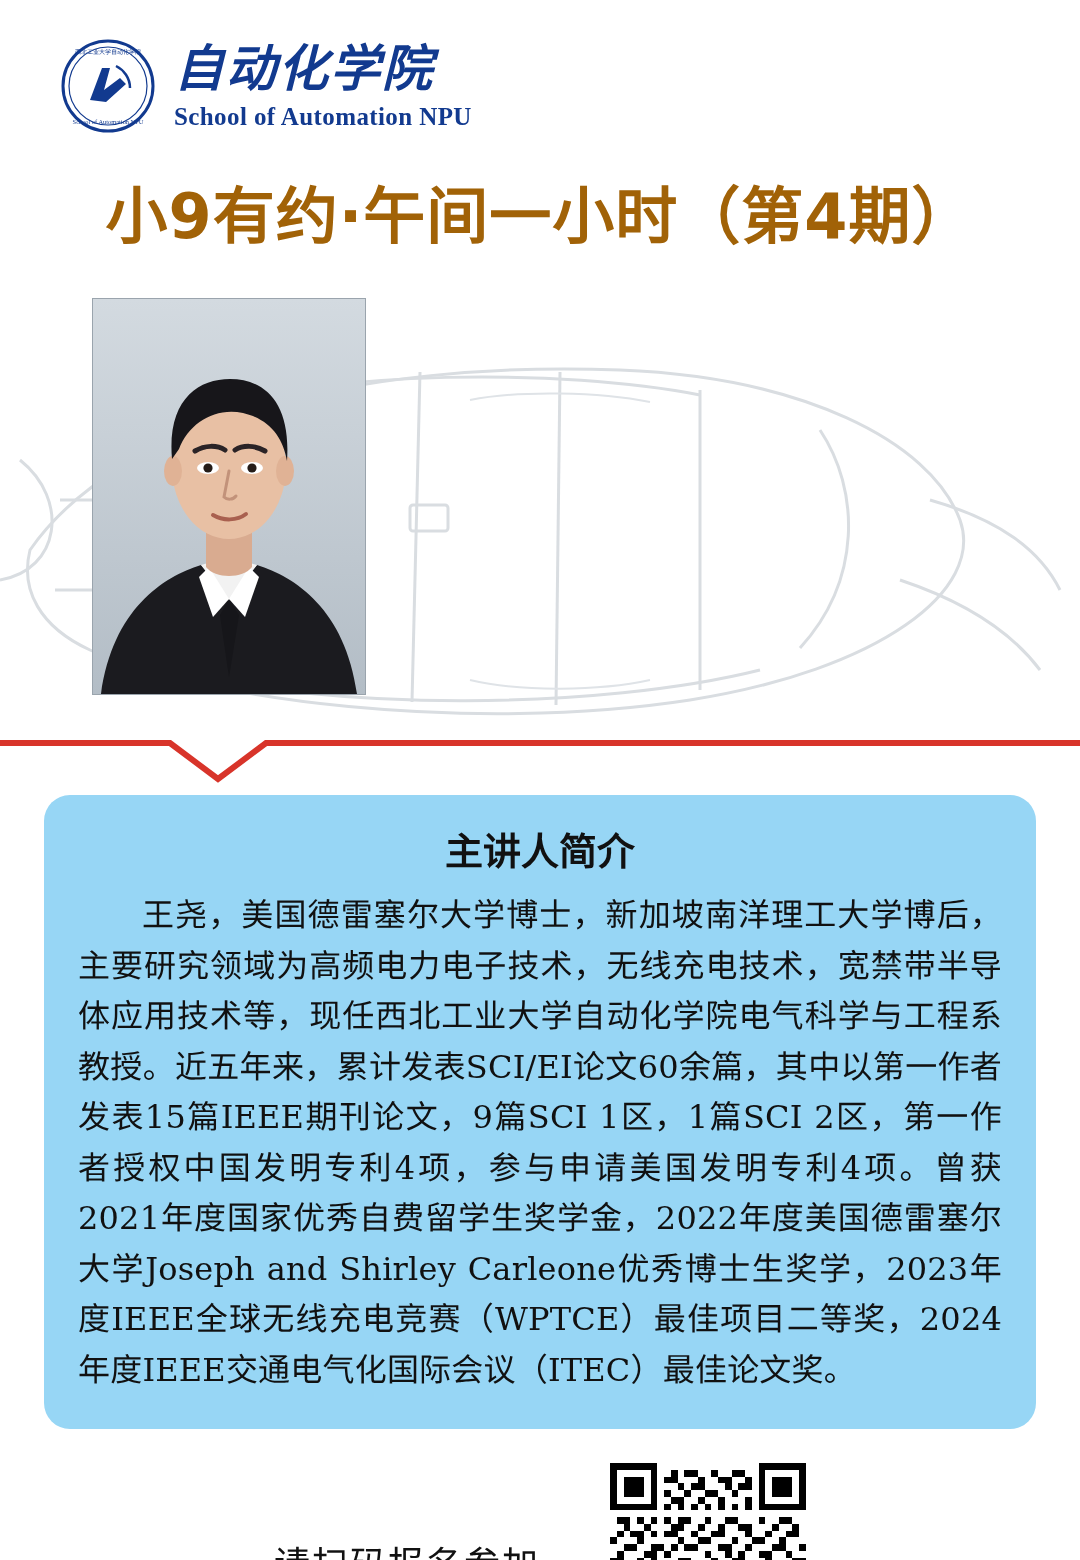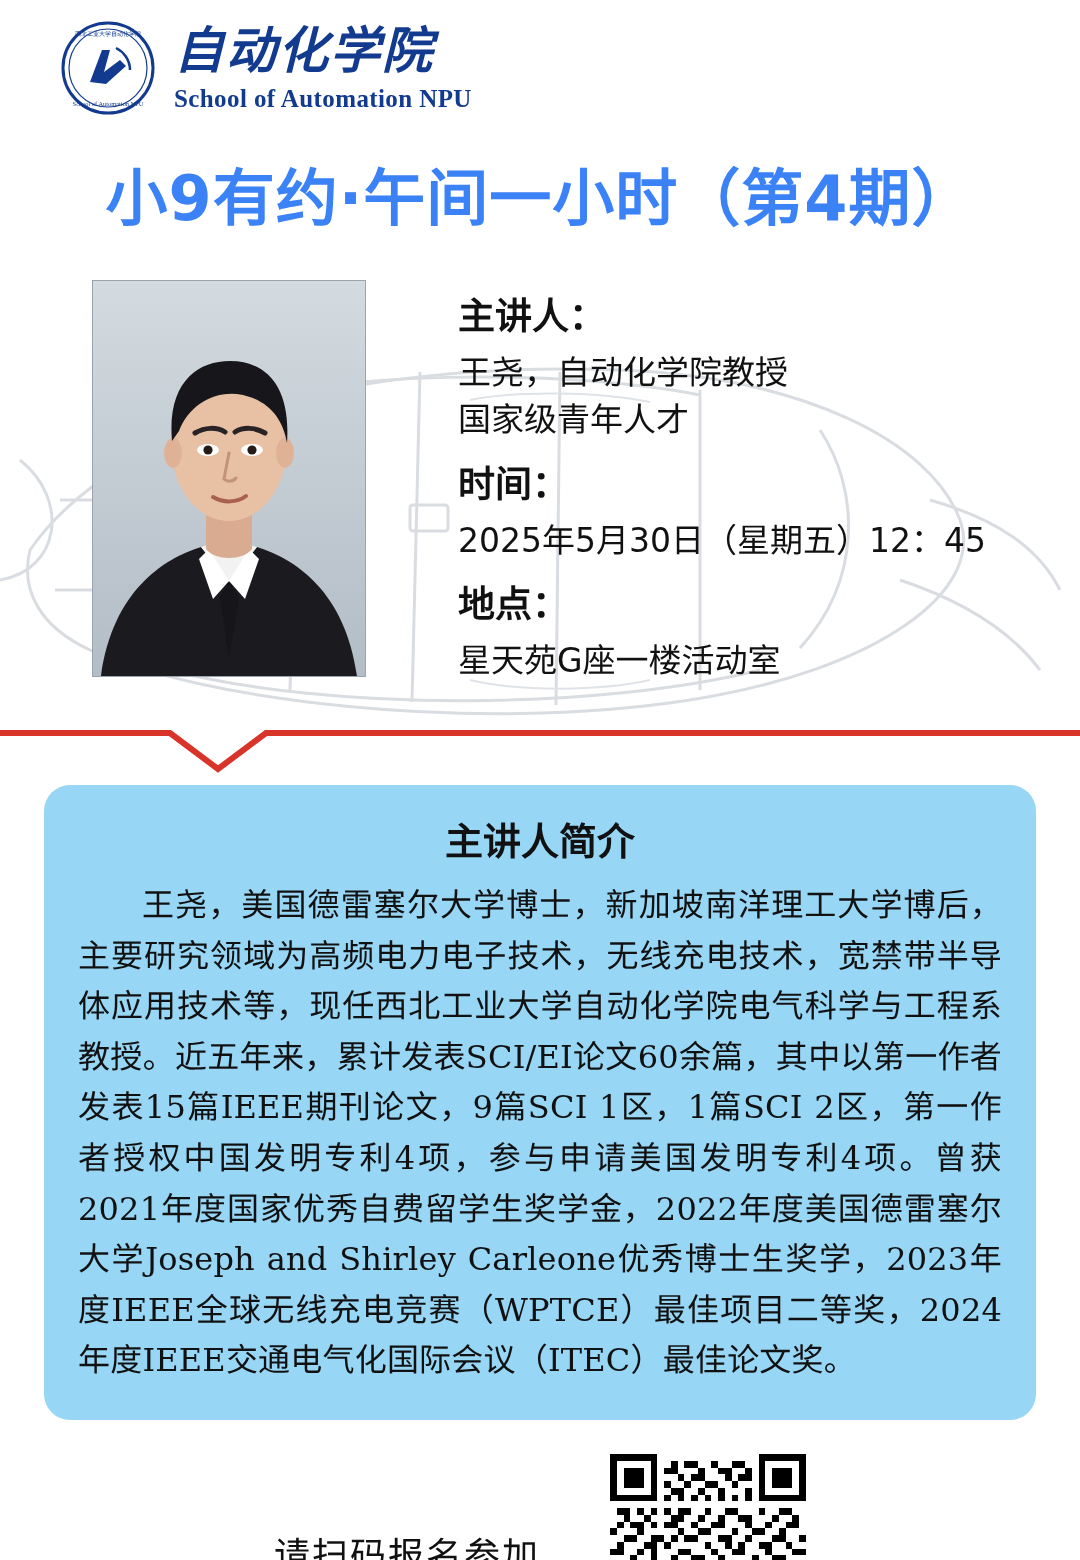--- a/index.html
+++ b/index.html
@@ -24,21 +24,21 @@
     height: 520px;
     overflow: hidden;
     z-index: 0;
     pointer-events: none;
   }
 
   
   .header {
     position: relative;
     z-index: 3;
-    padding: 20px 0 0 60px;
+    padding: 38px 0 0 60px;
     display: flex;
     align-items: center;
     gap: 18px;
   }
   .logo-mark {
     width: 96px;
     height: 96px;
     flex: 0 0 auto;
     position: relative;
   }
@@ -63,21 +63,21 @@
     color: #123a8f;
     margin-top: 10px;
     letter-spacing: 0.4px;
   }
 
   
   .main-title {
     position: relative;
     z-index: 3;
     text-align: center;
-    color: #3b82f6;
+    color: #a16207;
     font-size: 62px;
     font-weight: bold;
     letter-spacing: 1px;
     margin-top: 32px;
     font-family: "DejaVu Sans", sans-serif;
   }
 
   
   .info-band {
     position: relative;
@@ -262,34 +262,20 @@
       <ellipse cx="159" cy="169" rx="11" ry="6" fill="#ffffff"></ellipse>
       <circle cx="115" cy="169" r="4.6" fill="#251c18"></circle>
       <circle cx="159" cy="169" r="4.6" fill="#251c18"></circle>
 
       <path d="M136 172 L131 198 C 134 201, 140 201, 143 197" stroke="#c2927a" stroke-width="3" fill="none" stroke-linecap="round"></path>
 
       <path d="M120 216 C 130 222, 144 222, 153 215" stroke="#a9604f" stroke-width="4" fill="none" stroke-linecap="round"></path>
     </svg>
   </div>
 
-  <div class="info-text">
-    <div class="info-label">主讲人：</div>
-    <div class="gap-s"></div>
-    <div class="info-value">王尧，自动化学院教授</div>
-    <div class="info-value">国家级青年人才</div>
-    <div class="gap-m"></div>
-    <div class="info-label">时间：</div>
-    <div class="gap-s"></div>
-    <div class="info-value">2025年5月30日（星期五）12：45</div>
-    <div class="gap-m"></div>
-    <div class="info-label">地点：</div>
-    <div class="gap-s"></div>
-    <div class="info-value">星天苑G座一楼活动室</div>
-  </div>
 </div>
 
 <div class="divider-wrap">
   <svg width="1080" height="46" viewBox="0 0 1080 46">
     <path d="M0 6 L170 6 L218 42 L266 6 L1080 6" fill="none" stroke="#d8342a" stroke-width="6" stroke-linejoin="miter"></path>
   </svg>
 </div>
 
 <div class="bio-card">
   <div class="bio-title">主讲人简介</div>

